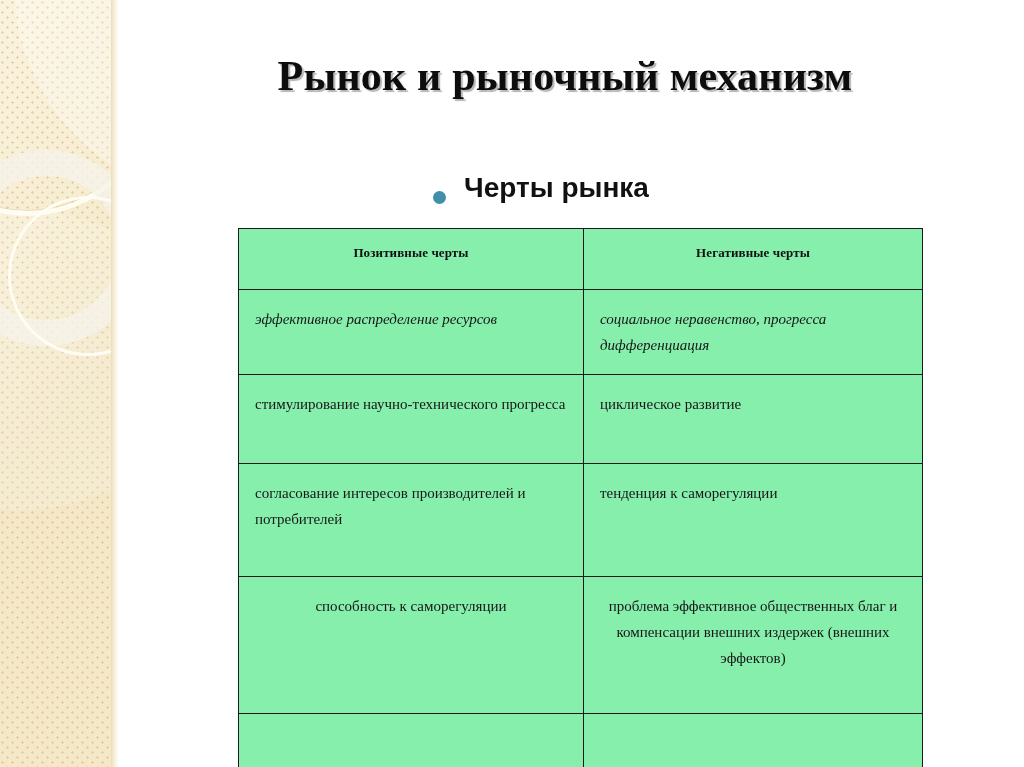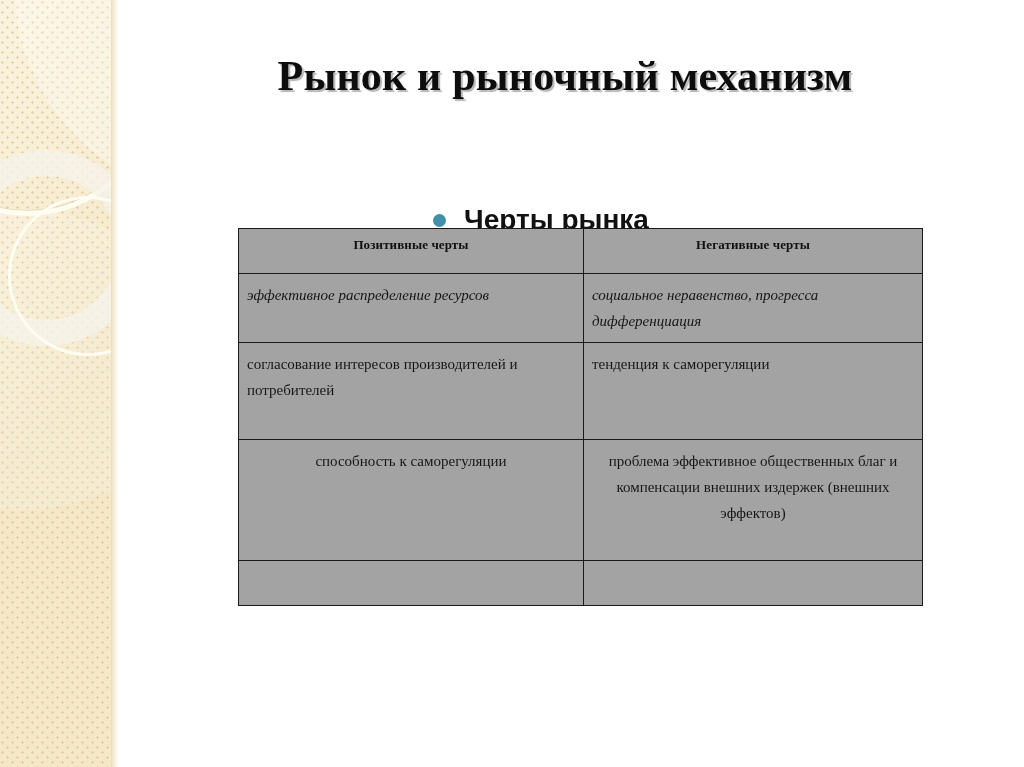--- a/index.html
+++ b/index.html
@@ -104,22 +104,21 @@
     text-shadow: 2px 2px 1px rgba(120,120,120,0.55);
     white-space: nowrap;
   }
 
   
   #heading-row {
     position: absolute;
     left: 433px;
     top: 172px;
     display: flex;
-    align-items: center;
-    margin-top: 32px;
+    align-items: flex-end;
   }
   #heading-bullet {
     width: 13px;
     height: 13px;
     border-radius: 50%;
     background: #3f90a8;
     margin-right: 18px;
     flex: none;
   }
   #heading-text {
@@ -135,23 +134,23 @@
     position: absolute;
     left: 238px;
     top: 228px;
     width: 684px;
     border-collapse: collapse;
     table-layout: fixed;
     font-family: "Liberation Serif", "DejaVu Serif", serif;
   }
   #features-table td, #features-table th {
     border: 1.6px solid #1a1a1a;
-    padding: 8px;
+    padding: 16px;
     vertical-align: top;
-    background: #a3a3a3;
+    background: #86efac;
   }
   #features-table col.c-left  { width: 345px; }
   #features-table col.c-right { width: 339px; }
 
   .hdr-cell {
     height: 28px;
     text-align: center;
     vertical-align: middle;
     font-size: 13px;
     font-weight: bold;
@@ -209,20 +208,24 @@
     <tr>
       <th class="hdr-cell">Позитивные черты</th>
       <th class="hdr-cell">Негативные черты</th>
     </tr>
   </thead>
   <tbody>
     <tr class="r1">
       <td class="cell-left">эффективное распределение ресурсов</td>
       <td class="cell-right">социальное неравенство, прогресса дифференциация</td>
     </tr>
+    <tr class="r2">
+      <td class="cell-left">стимулирование научно-технического прогресса</td>
+      <td class="cell-right">циклическое развитие</td>
+    </tr>
     <tr class="r3">
       <td class="cell-left">согласование интересов производителей и потребителей</td>
       <td class="cell-right">тенденция к саморегуляции</td>
     </tr>
     <tr class="r4">
       <td class="cell-left">способность к саморегуляции</td>
       <td class="cell-right">проблема эффективное общественных благ и компенсации внешних издержек (внешних эффектов)</td>
     </tr>
     <tr class="r6">
       <td class="cell-left empty"></td>

